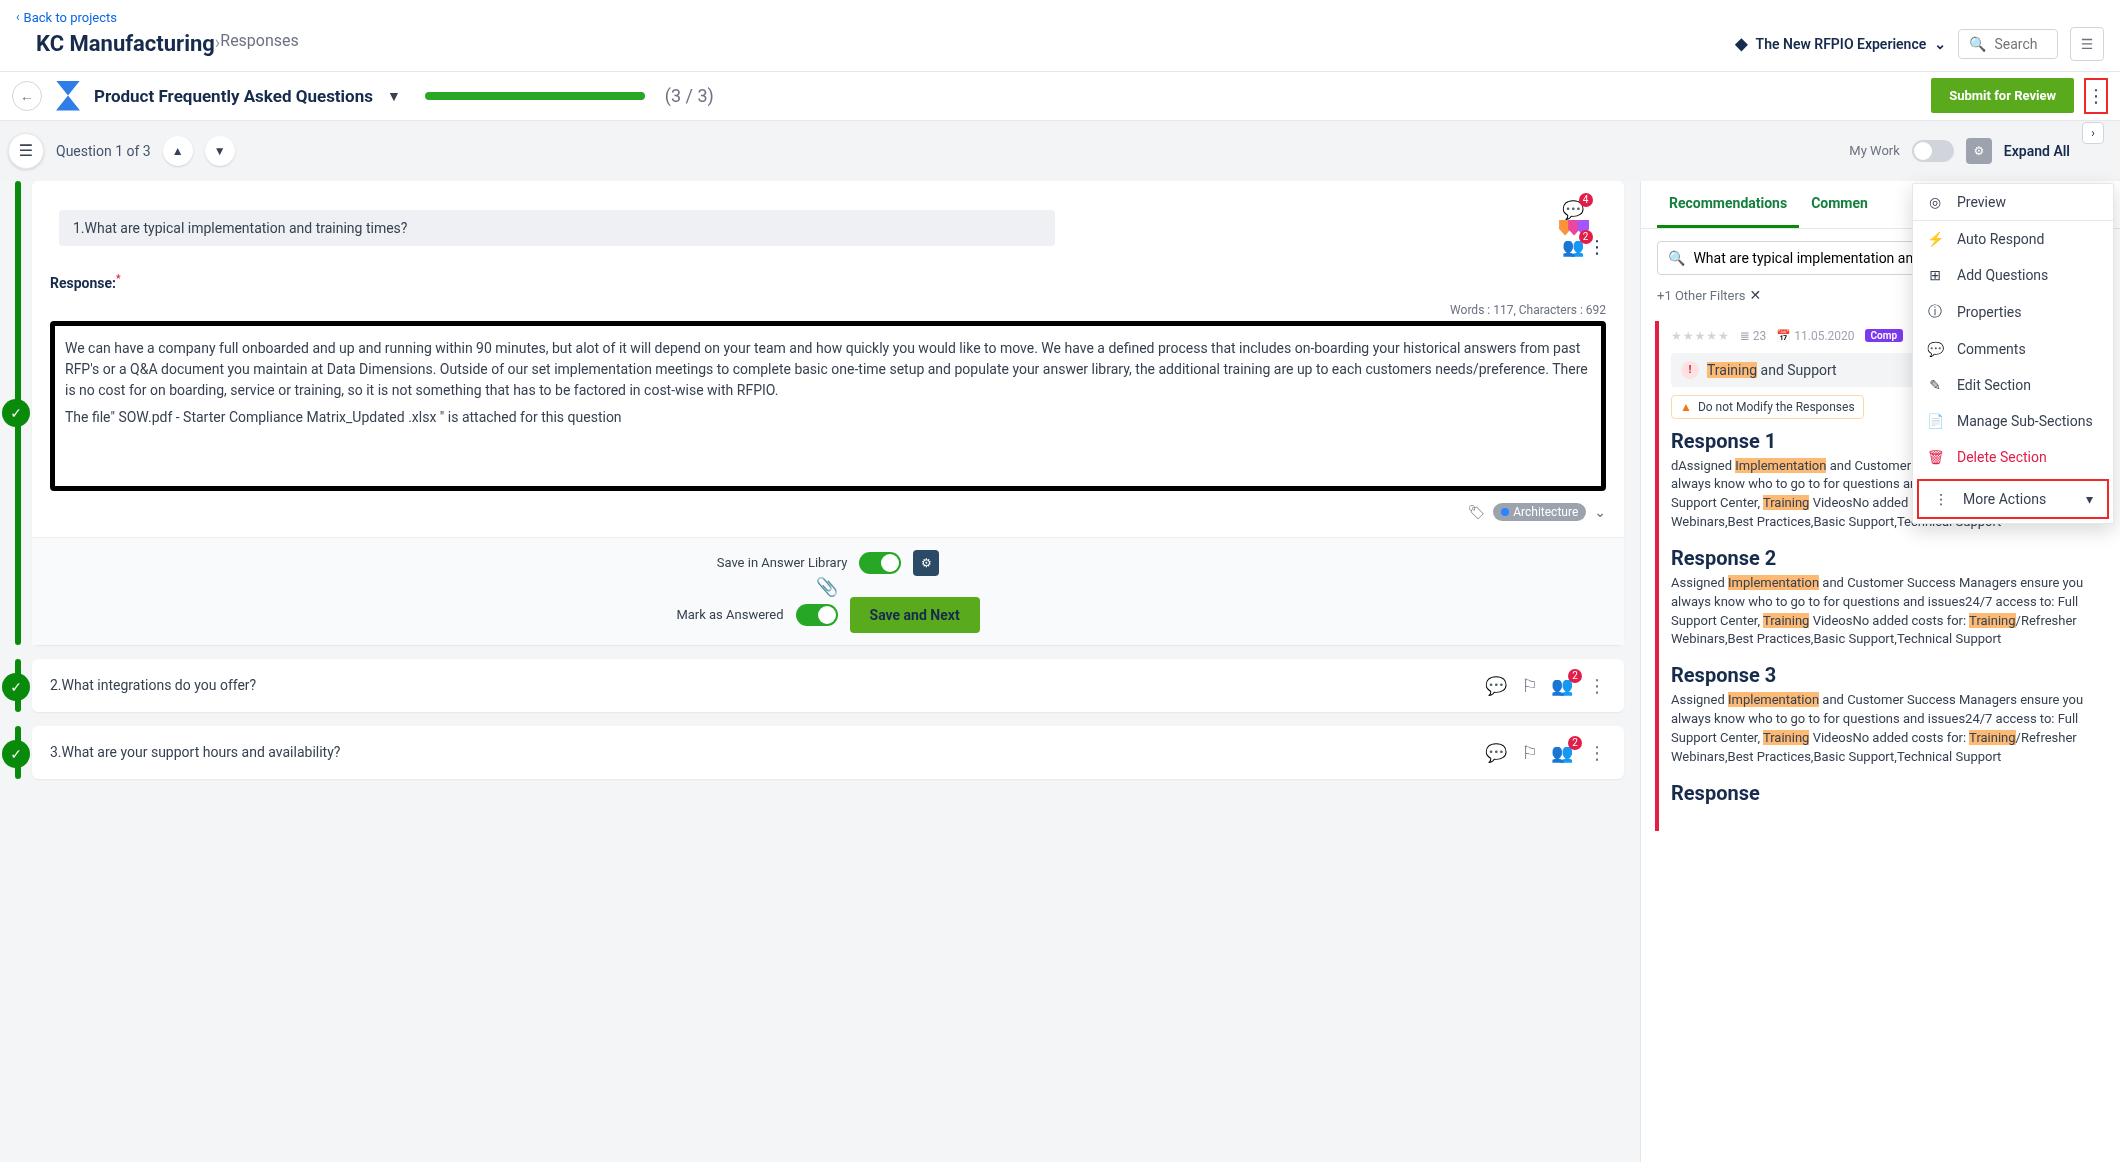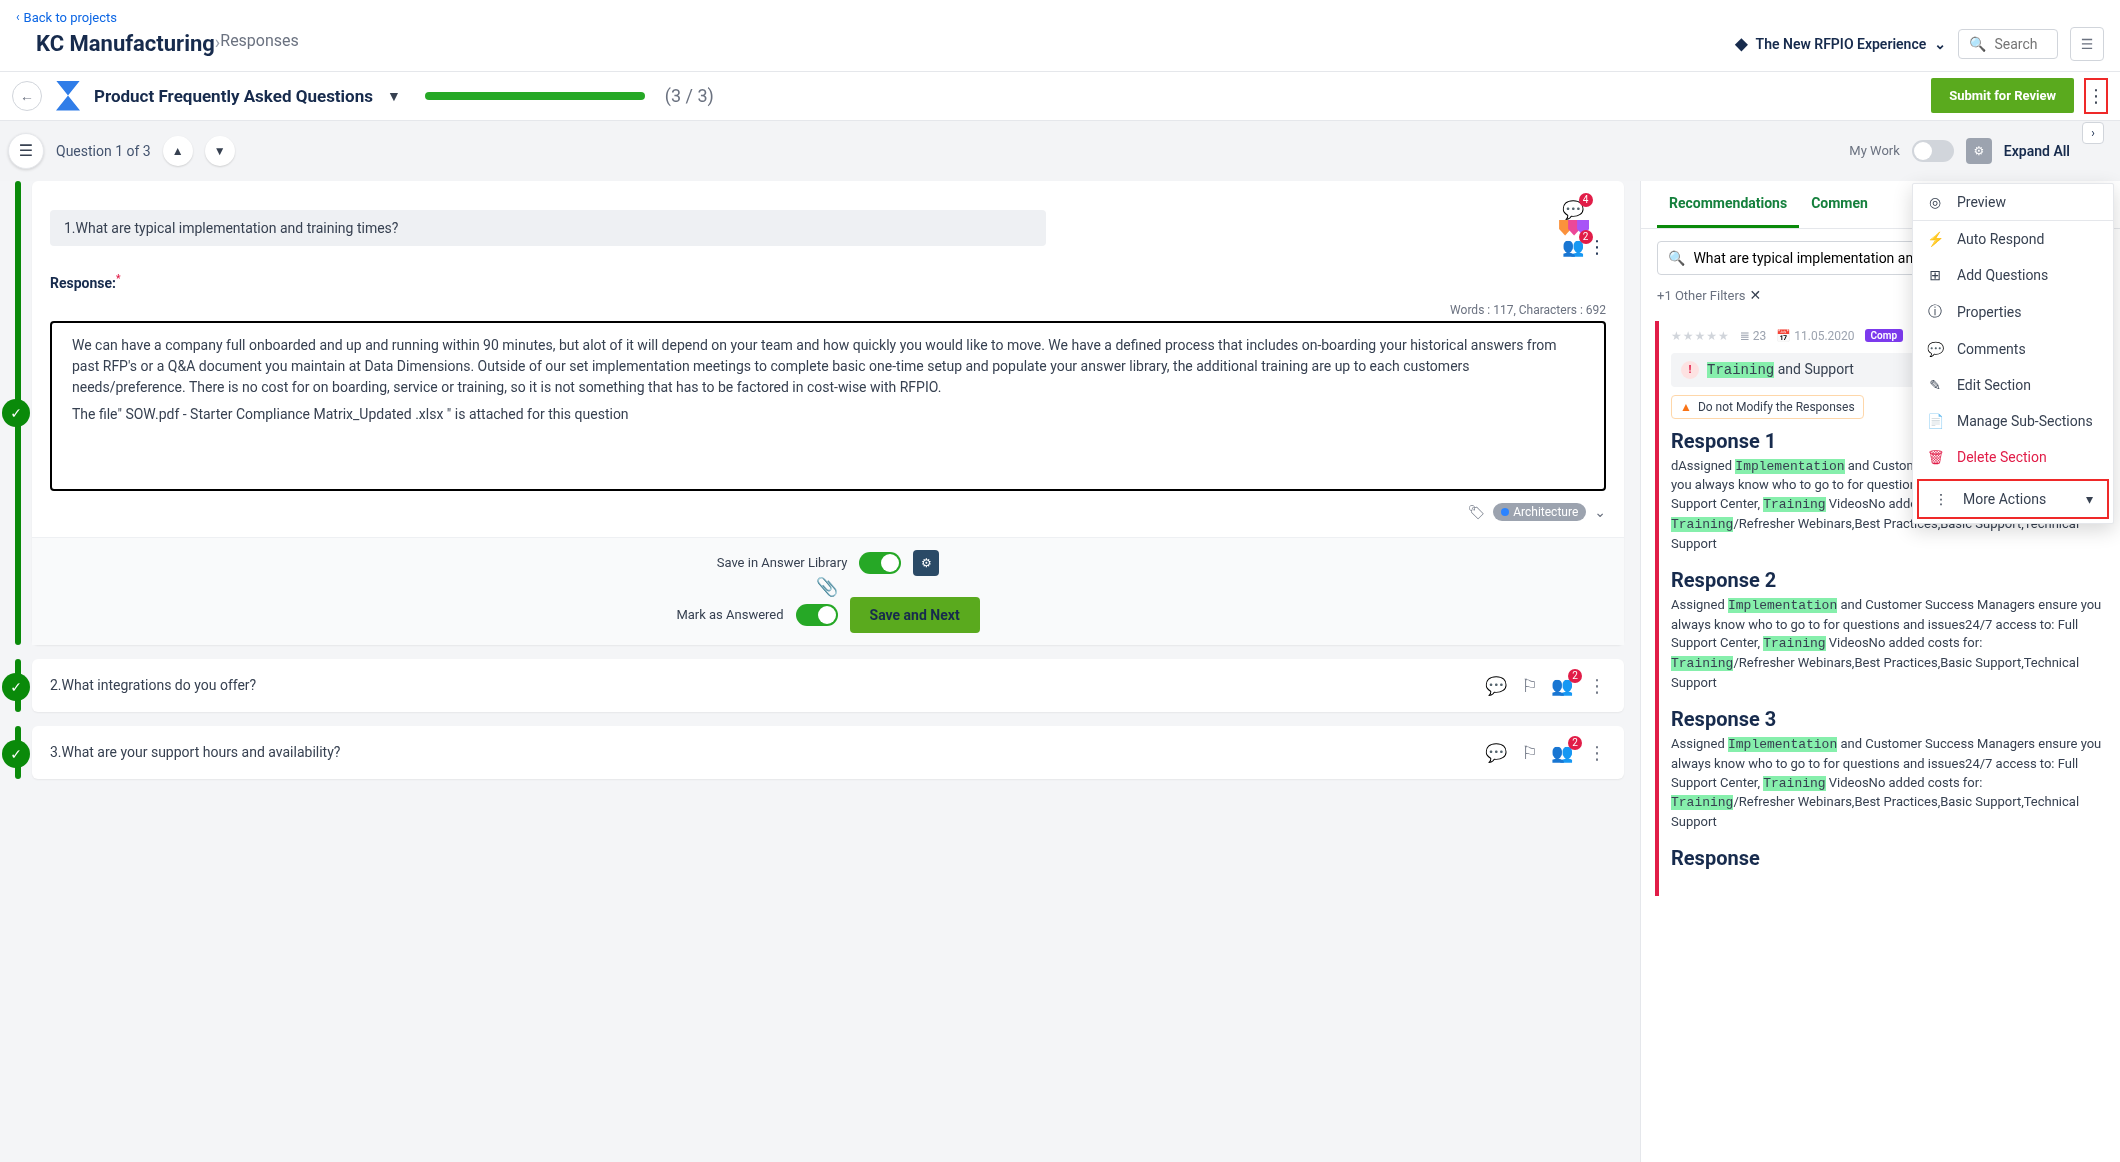--- a/index.html
+++ b/index.html
@@ -50,26 +50,26 @@
   .qhead{display:flex;align-items:center;padding:16px 18px;gap:26px;position:relative;}
   .small .status-dot{top:14px;}
   .qhead .qtext{flex:1;color:#374151;font-size:14px;}
   .qhead .icons{display:flex;gap:14px;align-items:center;color:#6b7280;}
   .icons .ic{position:relative;cursor:pointer;font-size:18px;}
   .badge{position:absolute;top:-6px;right:-8px;background:#e11d48;color:#fff;font-size:10px;width:14px;height:14px;border-radius:50%;display:flex;align-items:center;justify-content:center;}
   .colorflags{display:flex;}
   .flag{width:12px;height:16px;clip-path:polygon(0 0,100% 0,100% 60%,50% 100%,0 60%);margin-left:-3px;}
   .card.open{padding:18px;}
   .card.open .status-dot{top:50%;transform:translateY(-50%);} 
-  .qtext-box{background:#eef0f3;padding:10px 14px;border-radius:4px;color:#374151;font-size:14px;width:64%;}
+  .qtext-box{background:#eef0f3;padding:10px 14px;border-radius:4px;color:#374151;font-size:14px;width:64%;margin-left:9px;}
   .open-top{display:flex;align-items:center;justify-content:space-between;}
   .resp-label{margin:18px 0 12px 0;font-weight:700;position:relative;}
   .resp-label .star{color:#e11d48;font-size:10px;position:relative;top:-6px;}
   .meta-right{text-align:right;color:#6b7280;font-size:12px;margin-bottom:4px;}
-  .answer-box{border:2px solid #000000;border-radius:4px;padding:12px 20px;min-height:170px;font-size:14px;line-height:1.5;color:#374151;}
+  .answer-box{border:5px solid #000000;border-radius:4px;padding:12px 10px;min-height:170px;font-size:14px;line-height:1.5;color:#374151;}
   .tag-row{display:flex;justify-content:flex-end;align-items:center;gap:8px;margin-top:12px;color:#6b7280;}
   .tag-pill{background:#9ca3af;color:#fff;font-size:12px;padding:2px 8px;border-radius:10px;display:flex;align-items:center;gap:4px;}
   .tag-pill .dot{width:8px;height:8px;background:#2b83ff;border-radius:50%;}
   .card-foot{background:#f9fafb;margin:16px -18px -18px -18px;padding:12px 18px;display:flex;align-items:center;justify-content:space-between;border-top:1px solid #eef0f3;flex-direction:column;}
   .foot-left,.foot-mid,.foot-right{display:flex;align-items:center;gap:12px;font-size:13px;color:#374151;}
   .save-btn{background:#5aaa1e;color:#172b4d;font-weight:700;padding:10px 20px;border:none;border-radius:4px;cursor:pointer;font-size:14px;}
   .attach{color:#6b7280;font-size:18px;cursor:pointer;}
   .sidepanel{width:480px;background:#fff;border-left:1px solid #e5e7eb;display:flex;flex-direction:column;position:relative;}
   .tabs{display:flex;border-bottom:1px solid #e5e7eb;padding:0 16px;}
   .tab{padding:14px 12px;font-weight:700;color:#15803d;cursor:pointer;text-align:center;}
@@ -78,21 +78,21 @@
   .side-search input{border:none;outline:none;flex:1;font-size:14px;}
   .filter-row{padding:0 16px 10px 16px;display:flex;align-items:center;justify-content:space-between;color:#6b7280;font-size:13px;}
   .close-x{cursor:pointer;font-size:14px;color:#374151;margin-left:4px;}
   .side-body{flex:1;overflow-y:auto;padding:8px 6px 20px 14px;}
   .rec-card{border-left:4px solid #e11d48;padding:8px 10px 12px 12px;margin-bottom:8px;}
   .rec-meta{display:flex;align-items:center;gap:10px;color:#9ca3af;font-size:12px;margin-bottom:10px;}
   .stars{color:#d1d5db;letter-spacing:1px;}
   .pill{background:#7c3aed;color:#fff;font-size:10px;padding:1px 6px;border-radius:3px;font-weight:600;}
   .rec-title{background:#f3f4f6;padding:8px 10px;border-radius:4px;color:#374151;font-size:14px;margin-bottom:8px;display:flex;align-items:center;gap:8px;}
   .rec-title .warn{width:18px;height:18px;background:#fde2e2;border-radius:50%;display:flex;align-items:center;justify-content:center;color:#e11d48;font-size:11px;font-weight:700;}
-  .hl{background:#86efac;font-family:Liberation Mono, monospace;}
+  .hl{background:#fdba74;}
   .notice{background:#fff;border:1px solid #fed7aa;padding:4px 8px;border-radius:4px;font-size:12px;color:#374151;display:inline-flex;align-items:center;gap:6px;margin-bottom:10px;}
   .notice .tri{color:#f97316;}
   .resp-block{margin-bottom:14px;}
   .resp-block h4{font-weight:700;font-size:20px;margin-bottom:4px;}
   .resp-block p{font-size:13px;line-height:1.45;color:#374151;}
   .dropdown{position:absolute;right:6px;top:2px;background:#fff;border:1px solid #e5e7eb;border-radius:2px;box-shadow:0 6px 20px rgba(0,0,0,.16);width:202px;z-index:50;}
   .dd-item{display:flex;align-items:center;gap:14px;padding:10px 14px;font-size:14px;color:#374151;cursor:pointer;}
   .dd-item.danger{color:#e11d48;}
   .dd-sep{height:1px;background:#e5e7eb;}
   .dd-item .dd-ic{width:16px;text-align:center;color:#374151;font-size:14px;}

